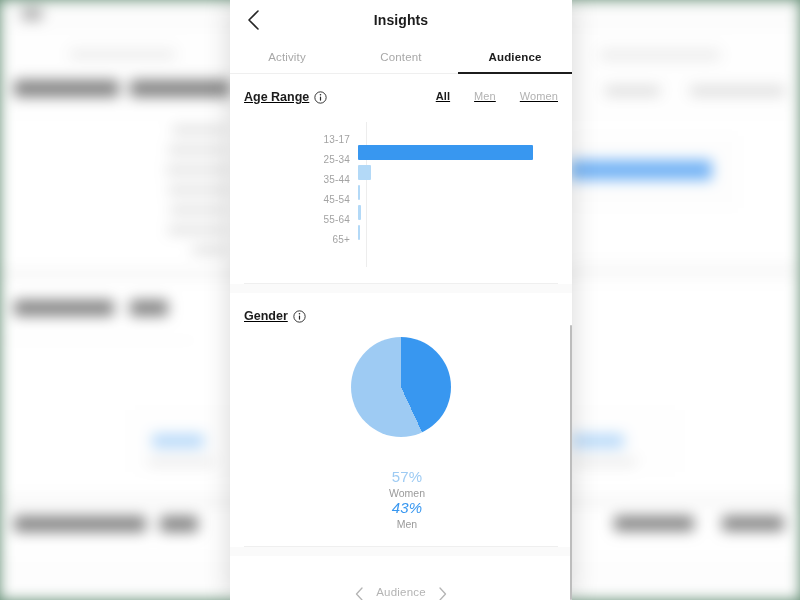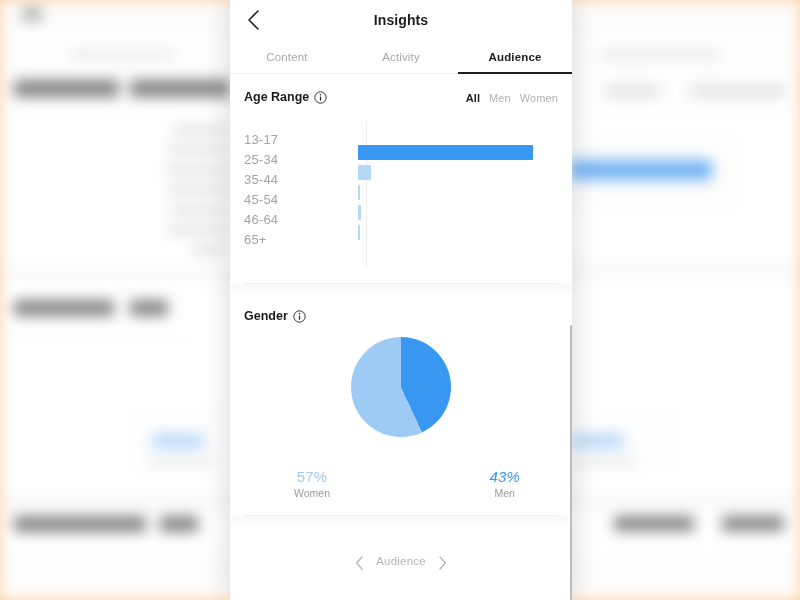--- a/index.html
+++ b/index.html
@@ -3,21 +3,21 @@
 <meta charset="utf-8">
 <title>Insights — Audience</title>
 <style>
   html,body{margin:0;padding:0;}
   body{
     width:800px;height:600px;overflow:hidden;
     background:#ffffff;
     font-family:"Liberation Sans","DejaVu Sans",sans-serif;
     -webkit-font-smoothing:antialiased;
   }
-  #stage{position:relative;width:800px;height:600px;overflow:hidden;background:#fdba74;}
+  #stage{position:relative;width:800px;height:600px;overflow:hidden;background:#14532d;}
 
   
   .bg{
     position:absolute;left:0;top:0;width:800px;height:600px;
     filter:blur(7px);
     -webkit-filter:blur(7px);
     background:#ffffff;
   }
   .bg-inner{position:absolute;left:0;top:0;width:800px;height:600px;}
   .bg-band{position:absolute;background:#f7f7f7;}
@@ -67,59 +67,60 @@
     font-size:11.5px;color:#a8a8a8;cursor:pointer;position:relative;
     letter-spacing:.15px;
   }
   .tab.active{color:#1c1c1c;font-weight:bold;}
   .tab.active:after{
     content:"";position:absolute;left:0;right:0;bottom:-1px;height:2px;background:#1c1c1c;
   }
 
   .section{background:#fff;padding:0 14px;}
   .sect-head{
-    display:flex;align-items:flex-end;justify-content:space-between;
+    display:flex;align-items:flex-start;justify-content:space-between;
     padding-top:16px;
+    text-decoration:underline;
   }
   .sect-title{
     display:flex;align-items:center;gap:5px;
     font-size:12.5px;font-weight:bold;color:#1c1c1c;
   }
   .info-ico{display:inline-block;width:13px;height:13px;line-height:0;}
-  .seg{display:flex;align-items:center;gap:9px;}
+  .seg{display:flex;align-items:center;gap:24px;}
   .seg-item{font-size:11px;color:#b2b2b2;cursor:pointer;letter-spacing:.1px;}
   .seg-item.active{color:#1c1c1c;font-weight:bold;}
 
   
   .agechart{position:relative;margin-top:18px;height:145px;}
   .axis{position:absolute;left:122px;top:0;width:1px;height:145px;background:#ededed;}
   .row{position:relative;height:20px;margin-bottom:0;display:flex;align-items:center;}
   .row-lab{
-    width:114px;text-align:left;padding-right:8px;
-    font-size:13px;color:#a3a3a3;letter-spacing:.2px;
+    width:114px;text-align:right;padding-right:8px;
+    font-size:10px;color:#a3a3a3;letter-spacing:.2px;
     box-sizing:border-box;
     margin-top:15px;
   }
   .bar-wrap{position:relative;flex:1;height:15px;}
   .bar{
     position:absolute;left:0;top:0;height:15px;background:#b3d9f7;border-radius:1px;
   }
   .bar.hi{background:#3897f0;}
 
   .divider{height:1px;background:#efefef;margin-top:16px;}
   .gap{height:9px;background:#fafafa;}
 
   
   .pie-area{position:relative;height:125px;margin-top:14px;}
   .pie{
     position:absolute;left:50%;top:0;transform:translateX(-50%);
     width:100px;height:100px;border-radius:50%;
   }
   .pct-row{
-    display:flex;justify-content:space-between;padding:6px 38px 0 50px;
+    display:flex;justify-content:space-between;padding:6px 38px 0 50px;flex-direction:column;
   }
   .pct-cell{text-align:center;}
   .pct-num{font-size:15px;letter-spacing:.2px;}
   .pct-num.women{color:#9ecbf3;}
   .pct-num.men{color:#3897f0;font-style:italic;}
   .pct-lab{font-size:10.5px;color:#9a9a9a;margin-top:2px;}
 
   
   .day-nav{
     display:flex;align-items:center;justify-content:center;gap:11px;
@@ -197,22 +198,22 @@
     <div class="nav">
       <div class="back">
         <svg width="13" height="20" viewBox="0 0 13 20" fill="none">
           <path d="M11 1L2 10l9 9" stroke="#262626" stroke-width="1.6" stroke-linecap="round" stroke-linejoin="round"></path>
         </svg>
       </div>
       <div class="nav-title">Insights</div>
     </div>
 
     <div class="tabs">
+      <div class="tab">Activity</div>
       <div class="tab">Content</div>
-      <div class="tab">Activity</div>
       <div class="tab active">Audience</div>
     </div>
 
     <div class="section">
       <div class="sect-head">
         <div class="sect-title">
           <span>Age Range</span>
           <span class="info-ico">
             <svg width="13" height="13" viewBox="0 0 14 14" fill="none">
               <circle cx="7" cy="7" r="6.1" stroke="#262626" stroke-width="1"></circle>
@@ -254,21 +255,21 @@
         </div>
 
         <div class="row">
           <div class="row-lab">45-54</div>
           <div class="bar-wrap">
             <div class="bar" style="width:2px;"></div>
           </div>
         </div>
 
         <div class="row">
-          <div class="row-lab">46-64</div>
+          <div class="row-lab">55-64</div>
           <div class="bar-wrap">
             <div class="bar" style="width:3px;"></div>
           </div>
         </div>
 
         <div class="row">
           <div class="row-lab">65+</div>
           <div class="bar-wrap">
             <div class="bar" style="width:2px;"></div>
           </div>

